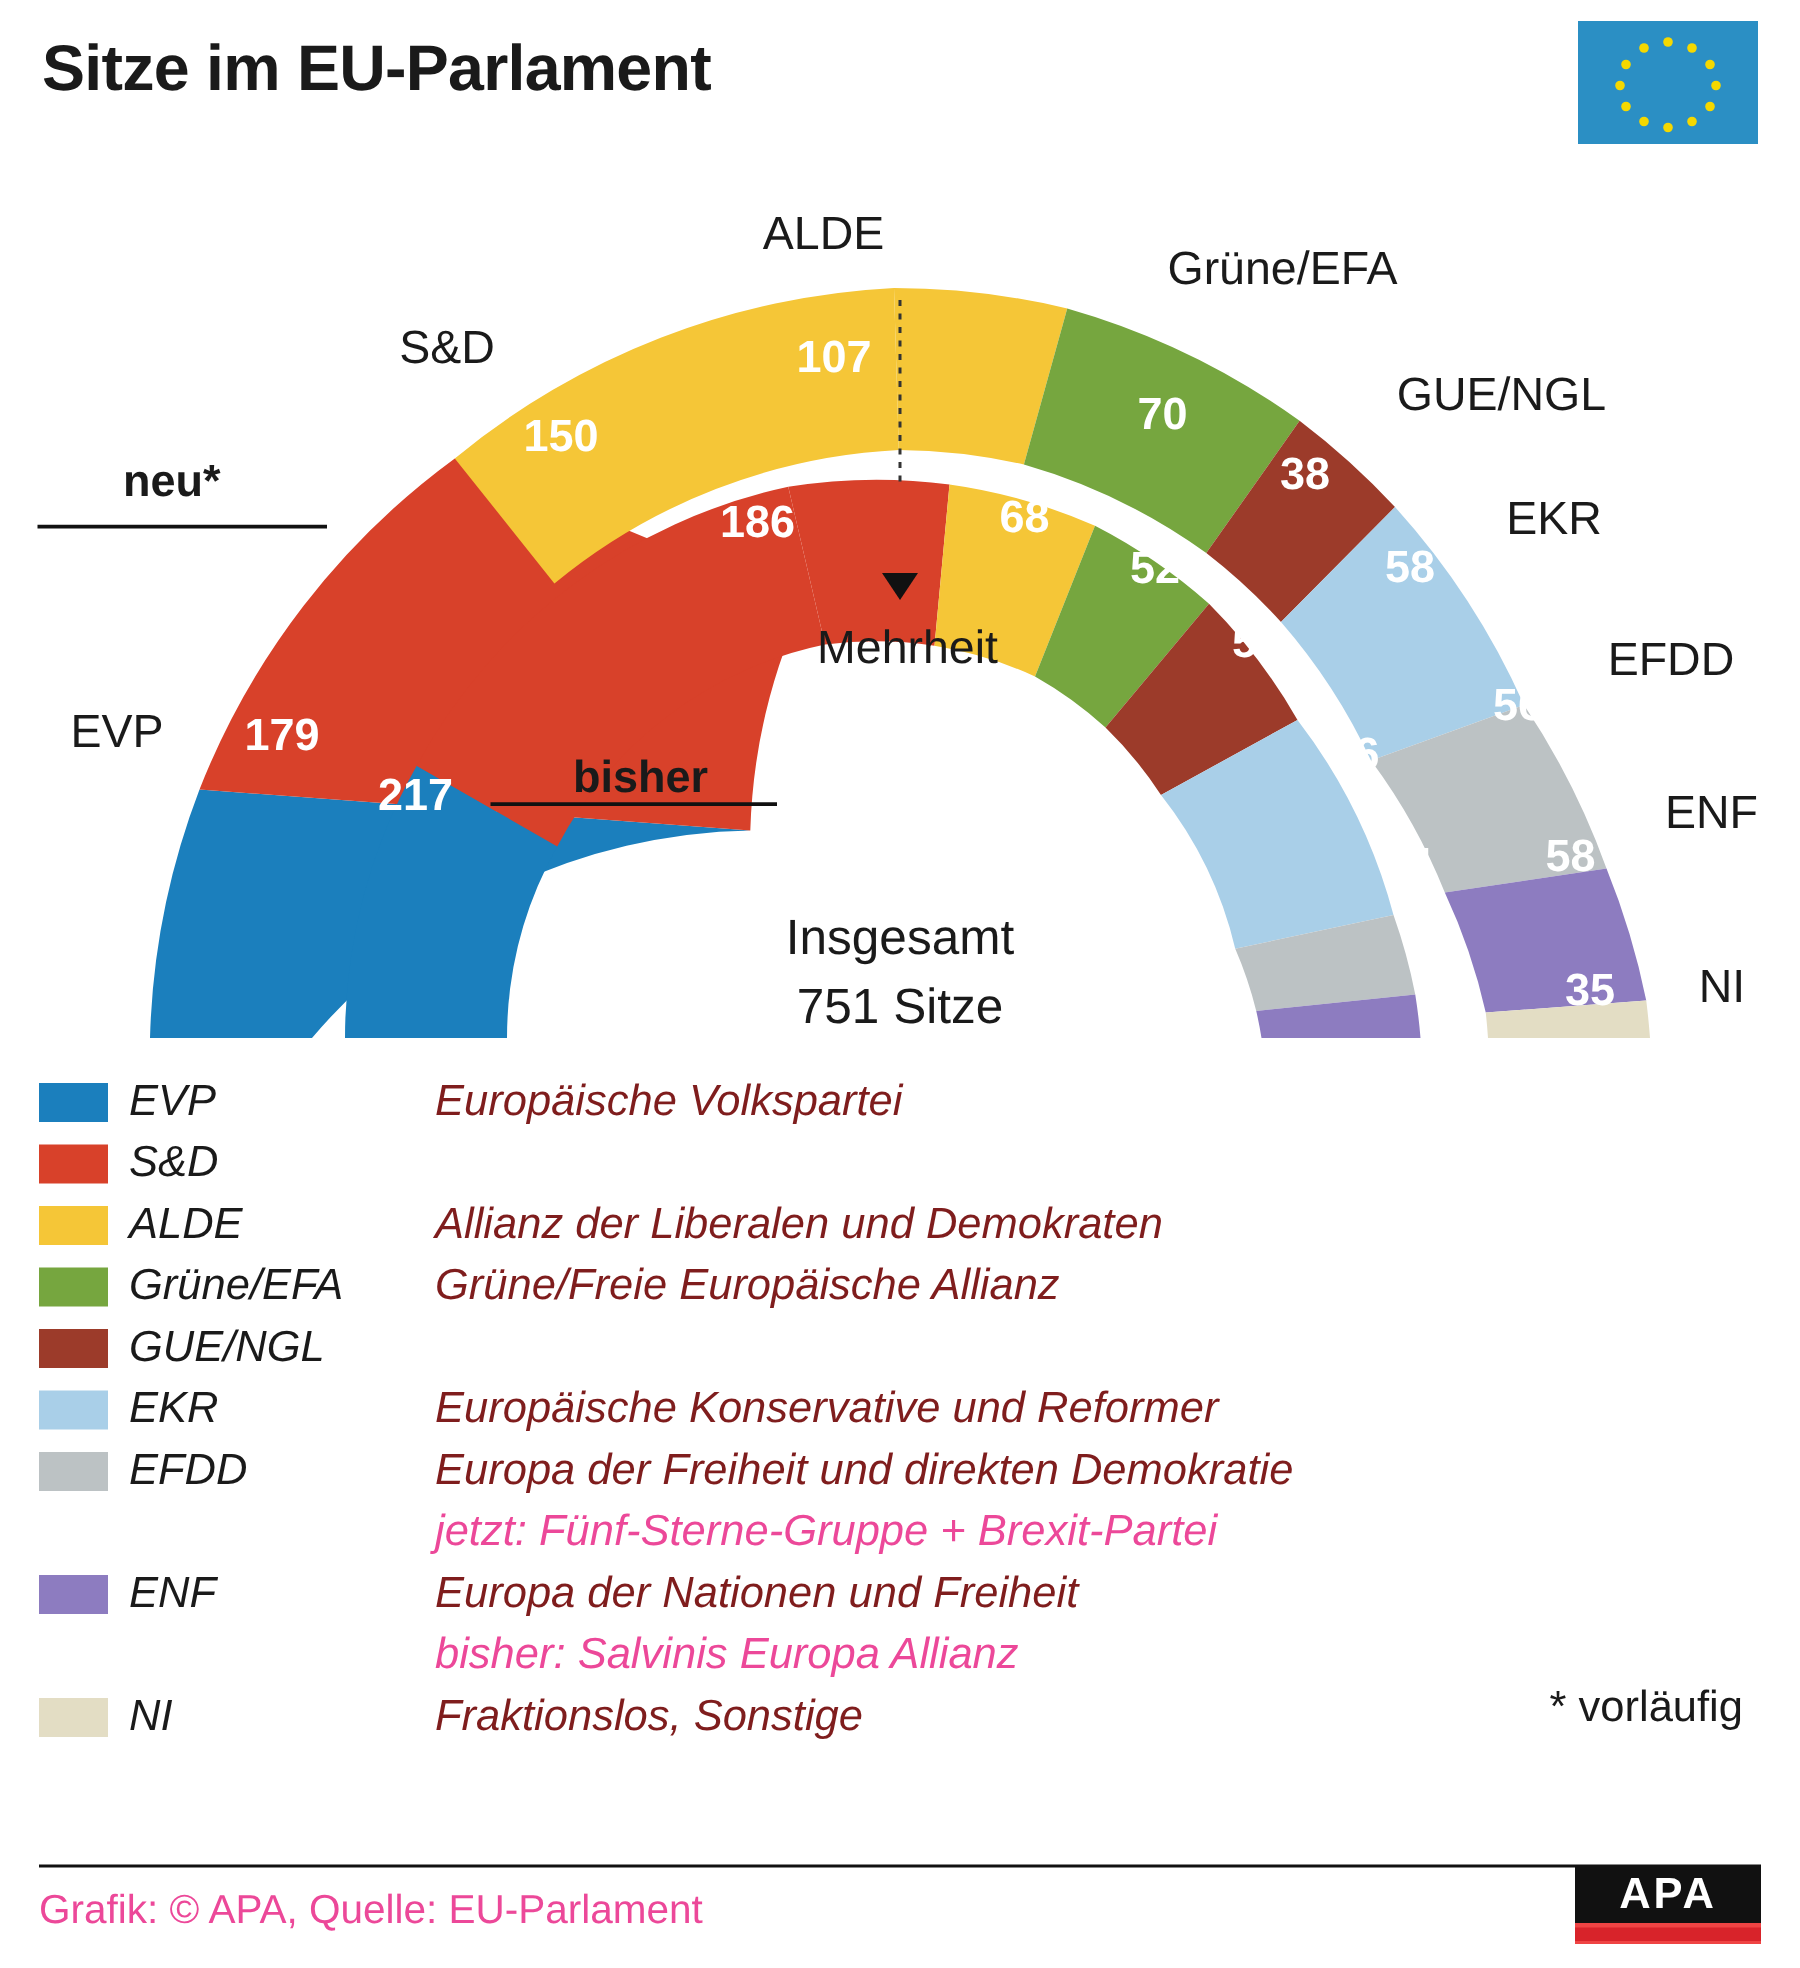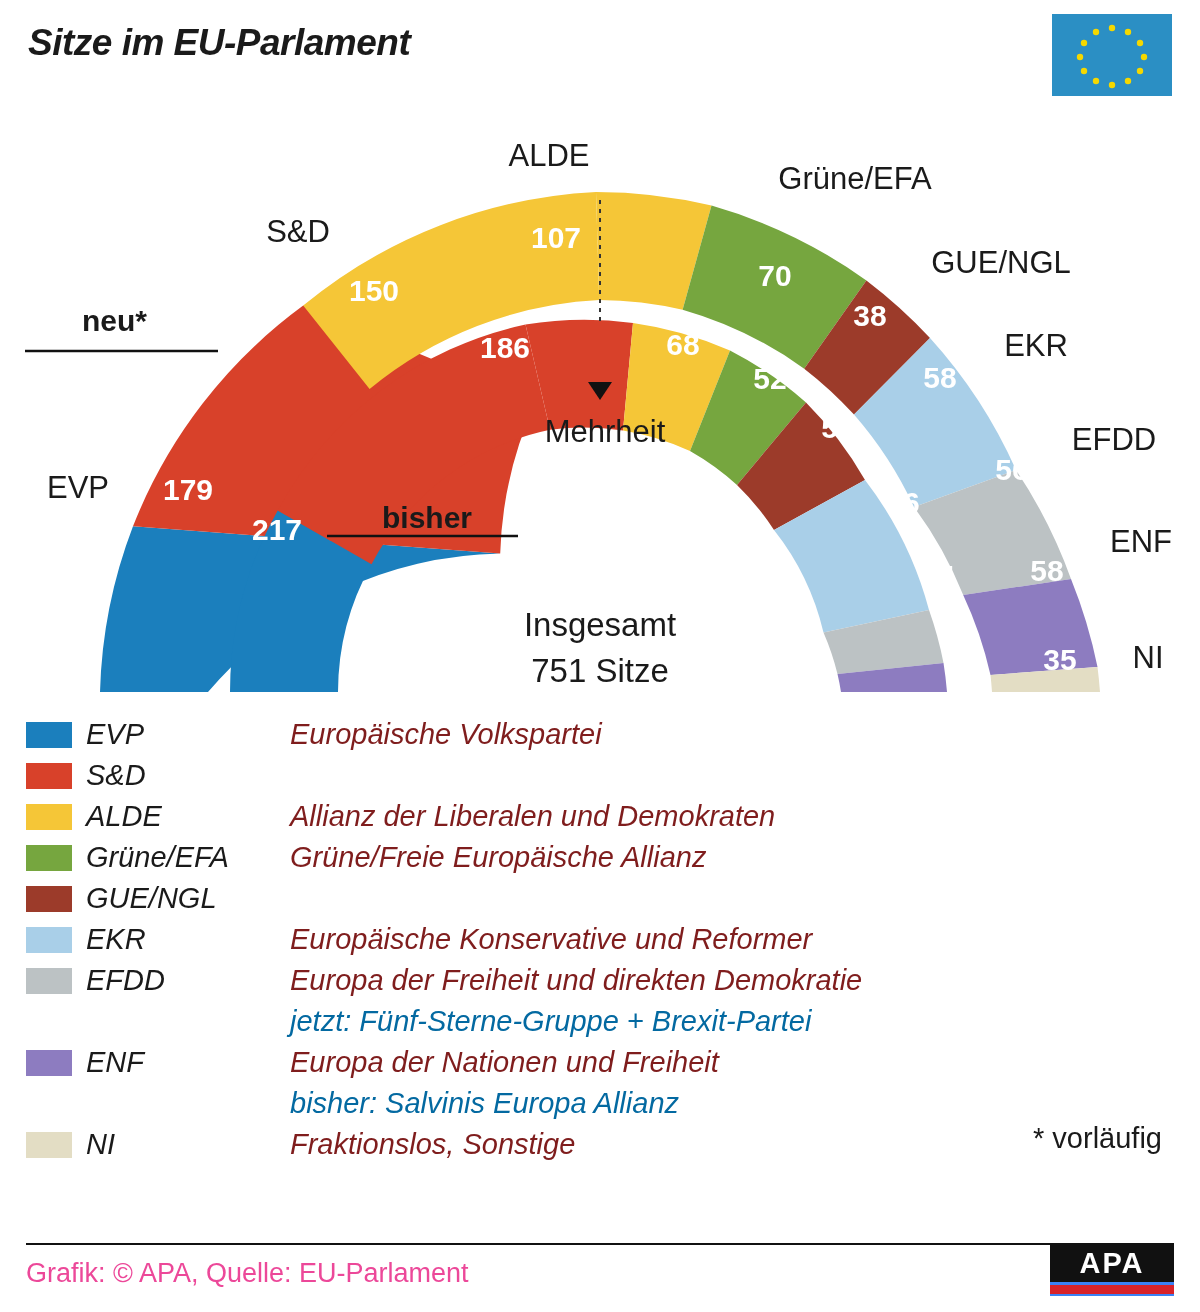--- a/index.html
+++ b/index.html
@@ -17,25 +17,24 @@
   }
   .page {
     position: absolute;
     inset: 0;
   }
   
   .title {
     position: absolute;
     left: 28px;
     top: 22px;
-    font-size: 37px;
+    font-size: 43px;
     font-weight: bold;
     letter-spacing: -0.5px;
     color: #1a1a1a;
-    font-style: italic;
   }
   .eu-flag {
     position: absolute;
     right: 28px;
     top: 14px;
     width: 120px;
     height: 82px;
     background: #2b8fc4;
   }
   .eu-flag .stars {
@@ -126,21 +125,21 @@
     font-style: italic;
     color: #7f1d1d;
     white-space: nowrap;
   }
   .legend-sub {
     position: absolute;
     left: 290px;
     top: 0px;
     font-size: 29px;
     font-style: italic;
-    color: #0369a1;
+    color: #ec4899;
     white-space: nowrap;
   }
   .footnote {
     position: absolute;
     right: 38px;
     top: 1122px;
     font-size: 29px;
     color: #1a1a1a;
   }
   
@@ -158,21 +157,21 @@
     top: 1258px;
     font-size: 27px;
     color: #ec4899;
   }
   .apa-logo {
     position: absolute;
     right: 26px;
     top: 1244px;
     width: 124px;
     height: 52px;
-    background: #3b82f6;
+    background: #ef4444;
   }
   .apa-logo .apa-text {
     position: absolute;
     left: 0; top: 0;
     width: 124px;
     height: 38px;
     background: #111;
     color: #fff;
     font-size: 29px;
     font-weight: bold;

